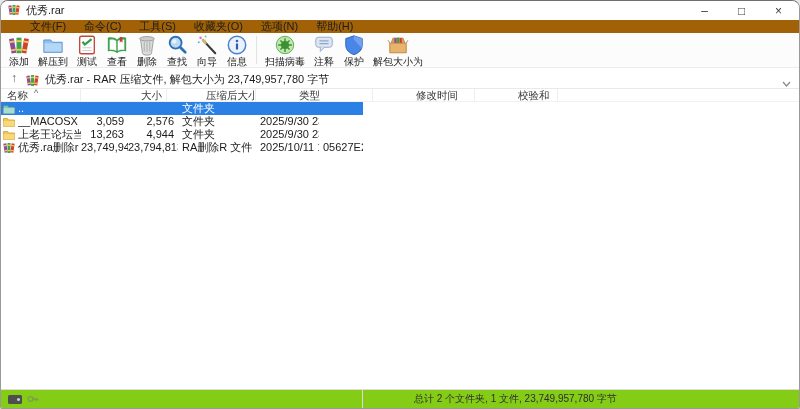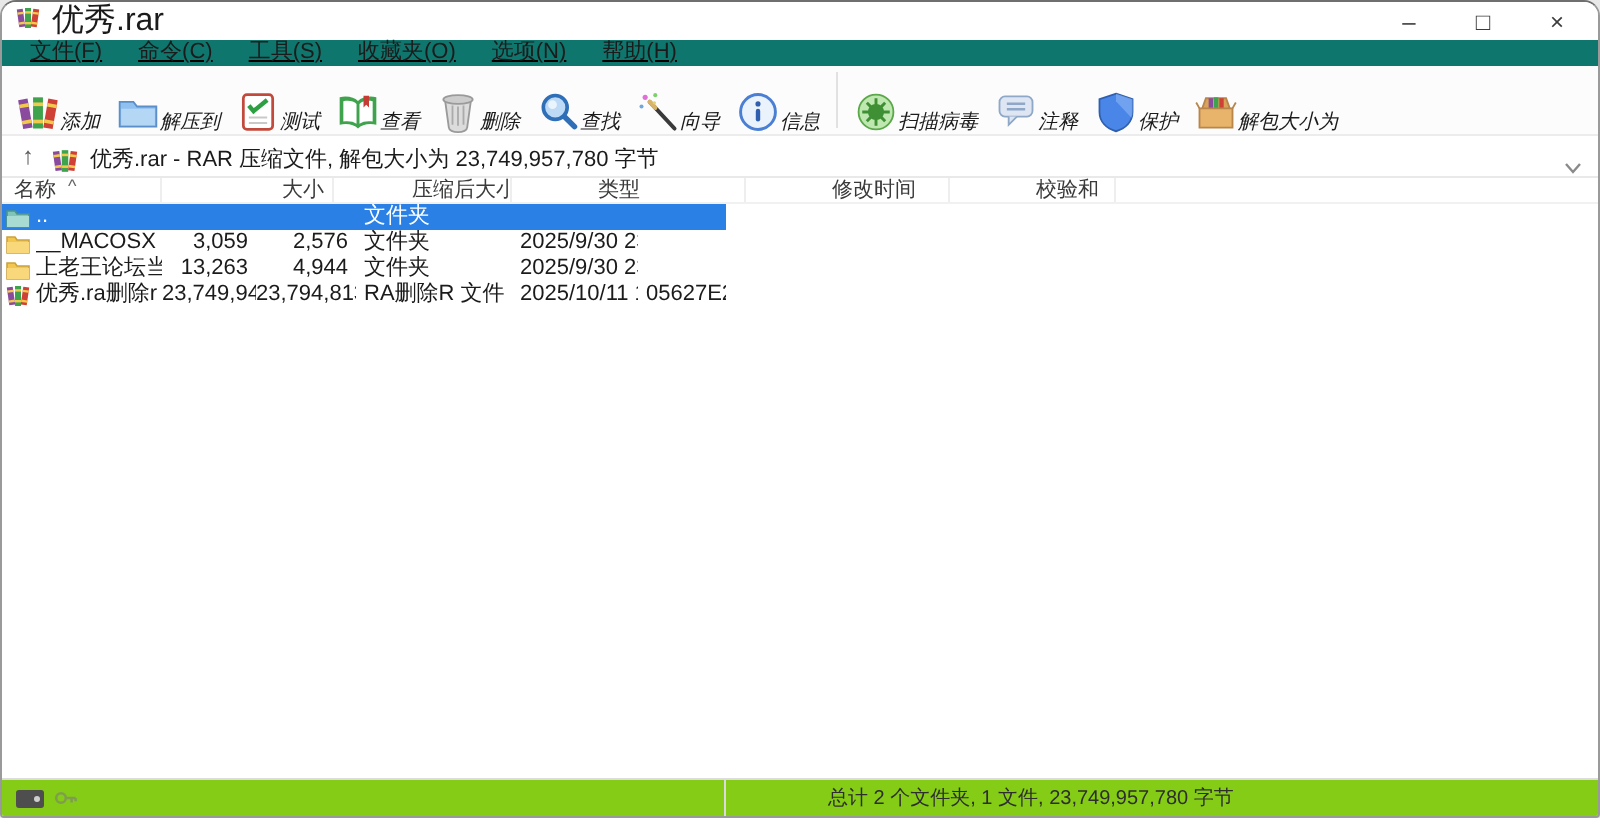--- a/index.html
+++ b/index.html
@@ -11,32 +11,32 @@
     background: #fff;
     border: 1px solid #9a9a9a;
     border-top-color: #6f6f6f;
     border-radius: 8px 8px 2px 2px;
     overflow: hidden;
     display: flex; flex-direction: column;
   }
 
   
   .titlebar { height: 19px; flex: 0 0 19px; display: flex; align-items: center; padding-left: 7px; gap: 6px; background: #fff; }
-  .title-text { font-size: 16px; color: #1b1b1b; }
+  .title-text { font-size: 11px; color: #1b1b1b; }
   .win-controls { margin-left: auto; display: flex; height: 100%; }
   .win-btn { width: 37px; display: flex; align-items: center; justify-content: center; font-size: 12px; color: #3c3c3c; cursor: default; }
   .win-btn.close { margin-right: 2px; }
 
   
-  .menubar { height: 13px; flex: 0 0 13px; display: flex; align-items: center; background: #0f766e; padding-left: 5px; text-decoration: underline; }
+  .menubar { height: 13px; flex: 0 0 13px; display: flex; align-items: center; background: #a16207; padding-left: 20px; }
   .menu-item { font-size: 11px; color: #1b1b1b; padding: 0 9px; line-height: 13px; white-space: nowrap; }
 
   
   .toolbar { height: 35px; flex: 0 0 35px; display: flex; align-items: stretch; background: #fcfcfc; border-bottom: 1px solid #ececec; padding: 1px 0 0 3px; }
-  .tool-btn { display: flex; flex-direction: row; align-items: flex-end; justify-content: flex-start; padding: 0 4px; min-width: 30px; font-style: italic; }
+  .tool-btn { display: flex; flex-direction: column; align-items: center; justify-content: flex-start; padding: 0 4px; min-width: 30px; }
   .tool-icon { width: 22px; height: 22px; display: block; }
   .tool-icon svg { width: 22px; height: 22px; display: block; }
   .tool-label { font-size: 10px; color: #1b1b1b; line-height: 11px; white-space: nowrap; }
   .toolbar-sep { width: 1px; background: #e2e2e2; margin: 2px 4px 3px 4px; }
 
   
   .addressbar { height: 21px; flex: 0 0 21px; display: flex; align-items: center; background: #fff; border-bottom: 1px solid #e9e9e9; padding: 0 8px 0 10px; gap: 9px; }
   .up-btn { font-size: 12px; color: #5a5a5a; line-height: 14px; }
   .addr-combo { flex: 1; display: flex; align-items: flex-end; gap: 6px; height: 17px; }
   .addr-icon svg { width: 13px; height: 13px; display: block; }

